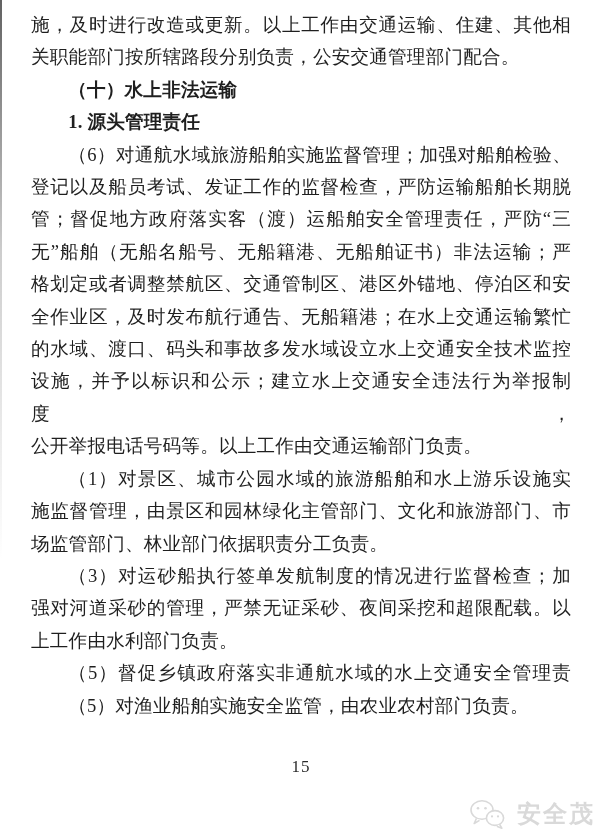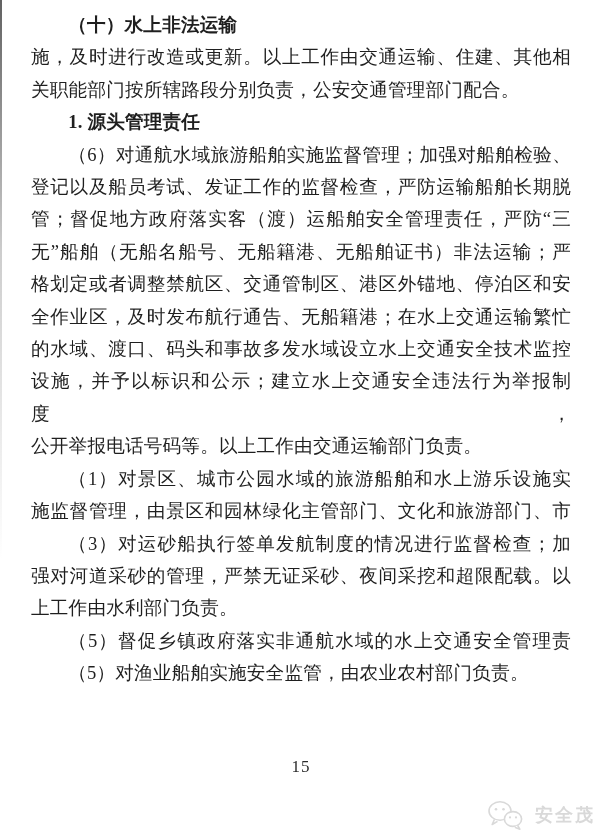--- a/index.html
+++ b/index.html
@@ -48,58 +48,59 @@
   .watermark {
     position: absolute;
     right: 7px;
     bottom: 3px;
     display: flex;
     align-items: center;
     gap: 12px;
     color: #d9d9d9;
     font-family: "Liberation Sans", "DejaVu Sans", sans-serif;
     font-weight: 700;
-    font-size: 18px;
+    font-size: 24px;
     letter-spacing: 2px;
     user-select: none;
     justify-content: space-between;
   }
   .watermark svg { display: block; }
 </style>
 </head>
 <body>
 
 <div class="page">
   <div class="scan-edge"></div>
 
   <div class="content">
-      <div class="para heading">
-        <div class="line indent">（十）水上非法运输</div>
-      </div>
       <div class="para body">
         <div class="line full">施，及时进行改造或更新。以上工作由交通运输、住建、其他相</div>
         <div class="line">关职能部门按所辖路段分别负责，公安交通管理部门配合。</div>
+      </div>
+      <div class="para heading">
+        <div class="line indent">（十）水上非法运输</div>
       </div>
       <div class="para heading">
         <div class="line indent">1. 源头管理责任</div>
       </div>
       <div class="para body">
         <div class="line full indent">（6）对通航水域旅游船舶实施监督管理；加强对船舶检验、</div>
         <div class="line full">登记以及船员考试、发证工作的监督检查，严防运输船舶长期脱</div>
         <div class="line full">管；督促地方政府落实客（渡）运船舶安全管理责任，严防“三</div>
         <div class="line full">无”船舶（无船名船号、无船籍港、无船舶证书）非法运输；严</div>
         <div class="line full">格划定或者调整禁航区、交通管制区、港区外锚地、停泊区和安</div>
         <div class="line full">全作业区，及时发布航行通告、无船籍港；在水上交通运输繁忙</div>
         <div class="line full">的水域、渡口、码头和事故多发水域设立水上交通安全技术监控</div>
         <div class="line full">设施，并予以标识和公示；建立水上交通安全违法行为举报制度，</div>
         <div class="line">公开举报电话号码等。以上工作由交通运输部门负责。</div>
       </div>
       <div class="para body">
         <div class="line full indent">（1）对景区、城市公园水域的旅游船舶和水上游乐设施实</div>
         <div class="line full">施监督管理，由景区和园林绿化主管部门、文化和旅游部门、市</div>
+        <div class="line">场监管部门、林业部门依据职责分工负责。</div>
       </div>
       <div class="para body">
         <div class="line full indent">（3）对运砂船执行签单发航制度的情况进行监督检查；加</div>
         <div class="line full">强对河道采砂的管理，严禁无证采砂、夜间采挖和超限配载。以</div>
         <div class="line">上工作由水利部门负责。</div>
       </div>
       <div class="para body">
         <div class="line full indent">（5）督促乡镇政府落实非通航水域的水上交通安全管理责</div>
       </div>
       <div class="para body">

